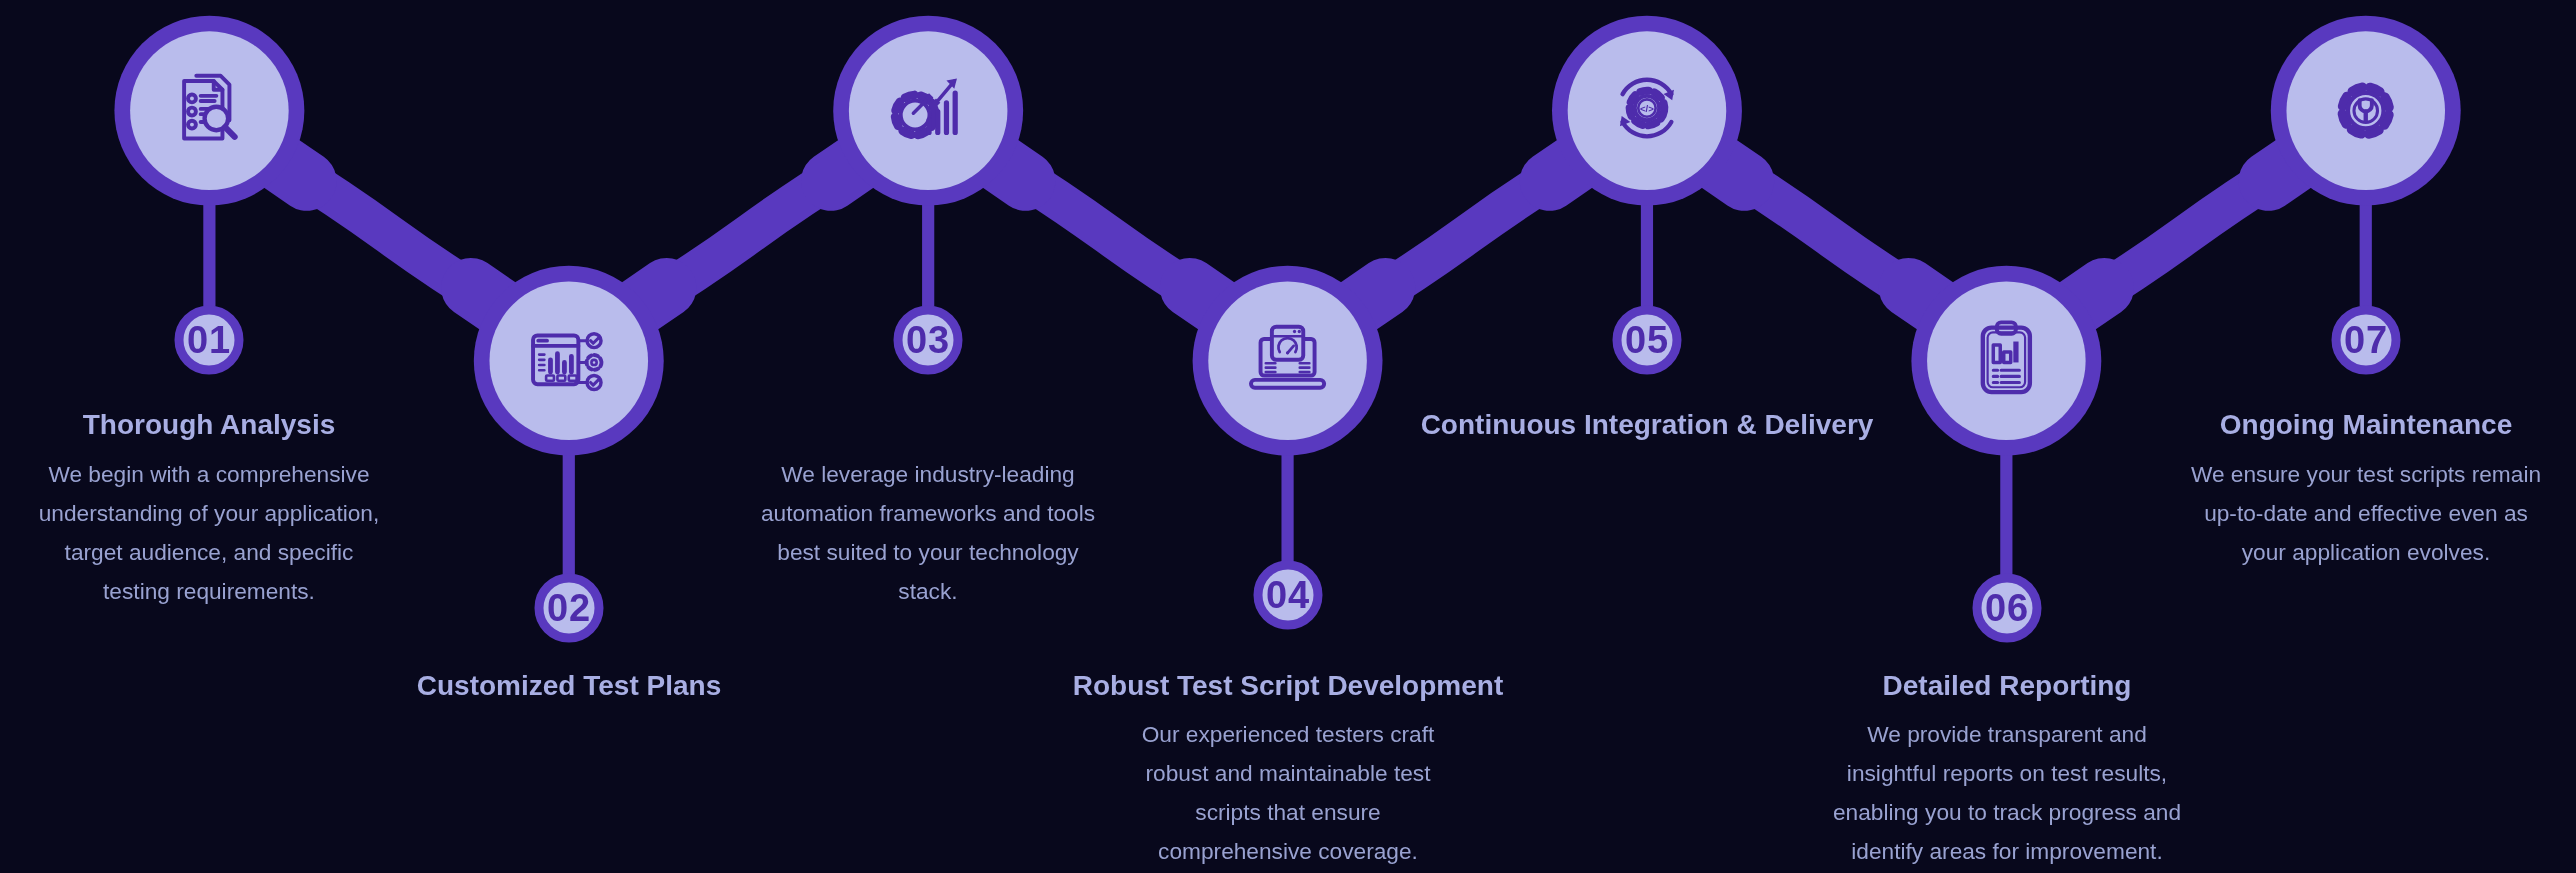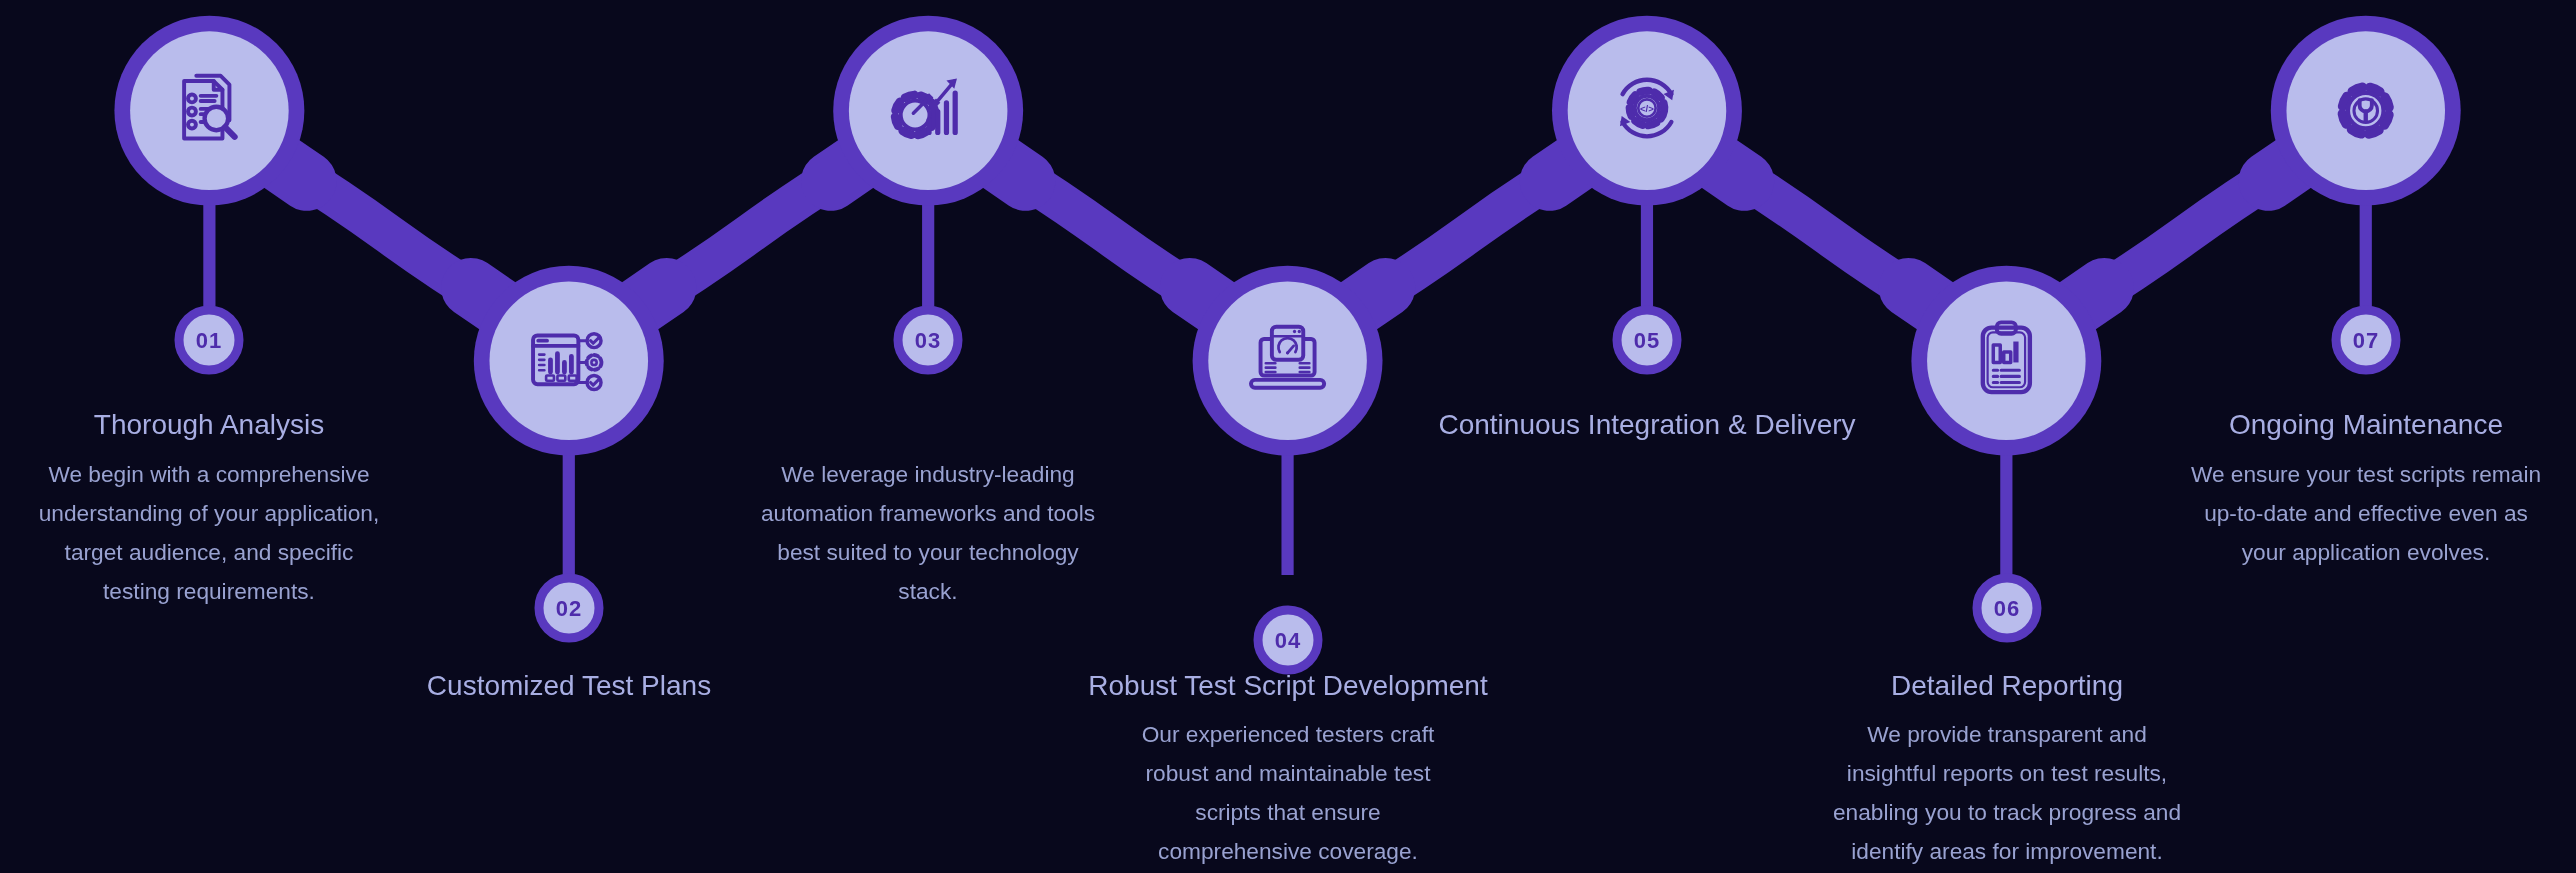--- a/index.html
+++ b/index.html
@@ -14,23 +14,23 @@
   .flare{stroke:var(--purple);stroke-width:68;fill:none;stroke-linecap:round;}
   .stem{stroke:var(--purple);stroke-width:14;fill:none;}
   .ring{fill:var(--purple);}
   .disc{fill:var(--lavender);}
   .ic{stroke:var(--icon);fill:none;stroke-width:4.5;stroke-linecap:round;stroke-linejoin:round;}
   .icf{fill:var(--icon);stroke:none;}
   .icbg{fill:var(--lavender);}
   .badge{position:absolute;width:51px;height:51px;border:9.6px solid var(--purple);
          border-radius:50%;background:var(--lavender);display:flex;align-items:center;
          justify-content:center;transform:translate(-50%,-50%);
-         font-weight:bold;font-size:22px;color:var(--number);letter-spacing:0.9px;}
+         font-weight:bold;font-size:38px;color:var(--number);letter-spacing:0.9px;}
   .title{position:absolute;transform:translateX(-50%);white-space:nowrap;
-         font-weight:normal;font-size:28px;line-height:30px;color:var(--title);text-align:center;}
+         font-weight:bold;font-size:28px;line-height:30px;color:var(--title);text-align:center;}
   .desc{position:absolute;transform:translateX(-50%);width:488px;text-align:center;
         font-size:22.7px;line-height:39px;color:var(--desc);white-space:pre-line;}
 </style>
 </head>
 <body>
 
 <div id="canvas">
 
   <svg id="net" width="2576" height="873" viewBox="0 0 2956 1002">
 
@@ -163,21 +163,21 @@
       <circle cx="55" cy="55" r="20.5" style="stroke-width:5"></circle>
       <circle cx="55" cy="55" r="13.5" style="stroke-width:3.5"></circle>
       <path d="M48,43 v6 a7,7 0 0 0 14,0 v-6"></path>
       <path d="M55,56 V67" style="stroke-width:5"></path>
     </g>
   </svg>
 
   <div class="badge" style="left:209px;top:340px">01</div>
   <div class="badge" style="left:569px;top:608px">02</div>
   <div class="badge" style="left:928px;top:340px">03</div>
-  <div class="badge" style="left:1288px;top:640px">04</div>
+  <div class="badge" style="left:1288px;top:595px">04</div>
   <div class="badge" style="left:1647px;top:340px">05</div>
   <div class="badge" style="left:2007px;top:608px">06</div>
   <div class="badge" style="left:2366px;top:340px">07</div>
 
   <div class="title" style="left:209px;top:410px">Thorough Analysis</div>
   <div class="title" style="left:569px;top:671px">Customized Test Plans</div>
   <div class="title" style="left:1288px;top:671px">Robust Test Script Development</div>
   <div class="title" style="left:1647px;top:410px">Continuous Integration &amp; Delivery</div>
   <div class="title" style="left:2007px;top:671px">Detailed Reporting</div>
   <div class="title" style="left:2366px;top:410px">Ongoing Maintenance</div>

